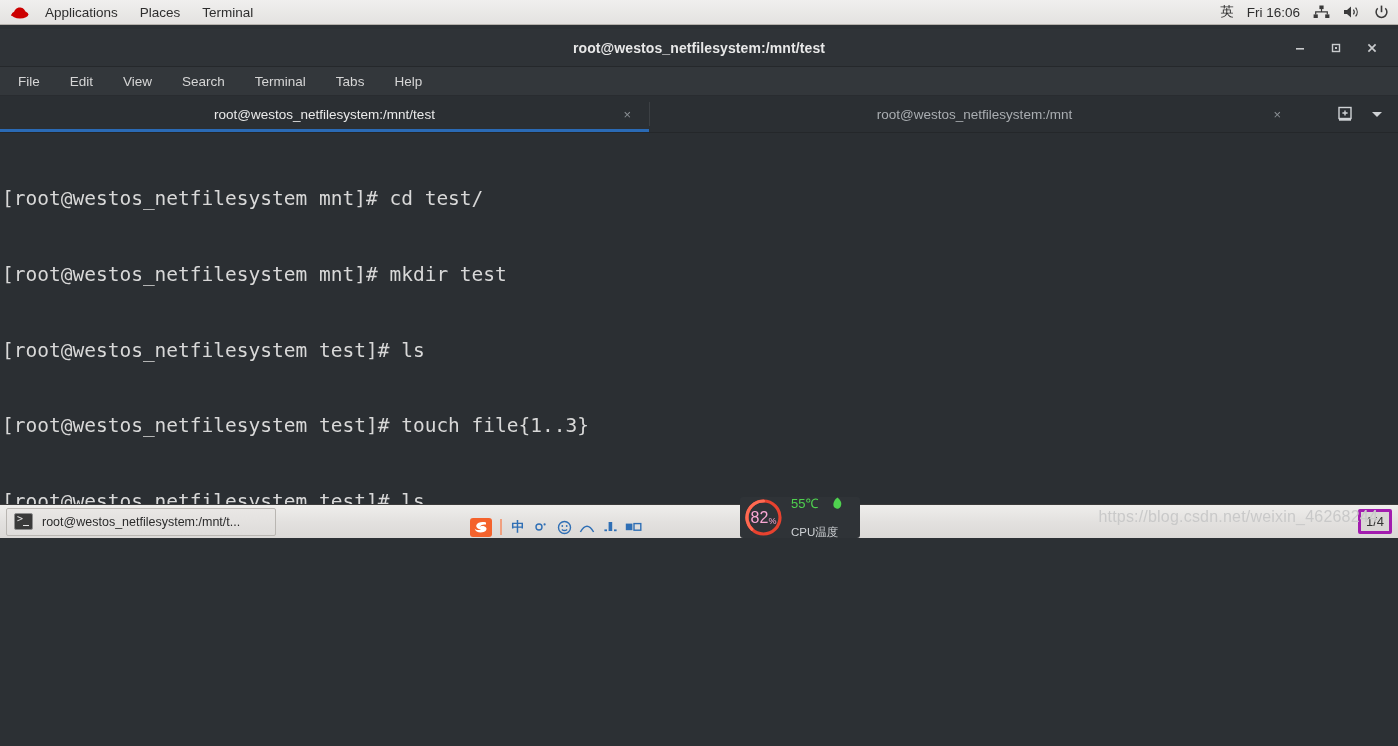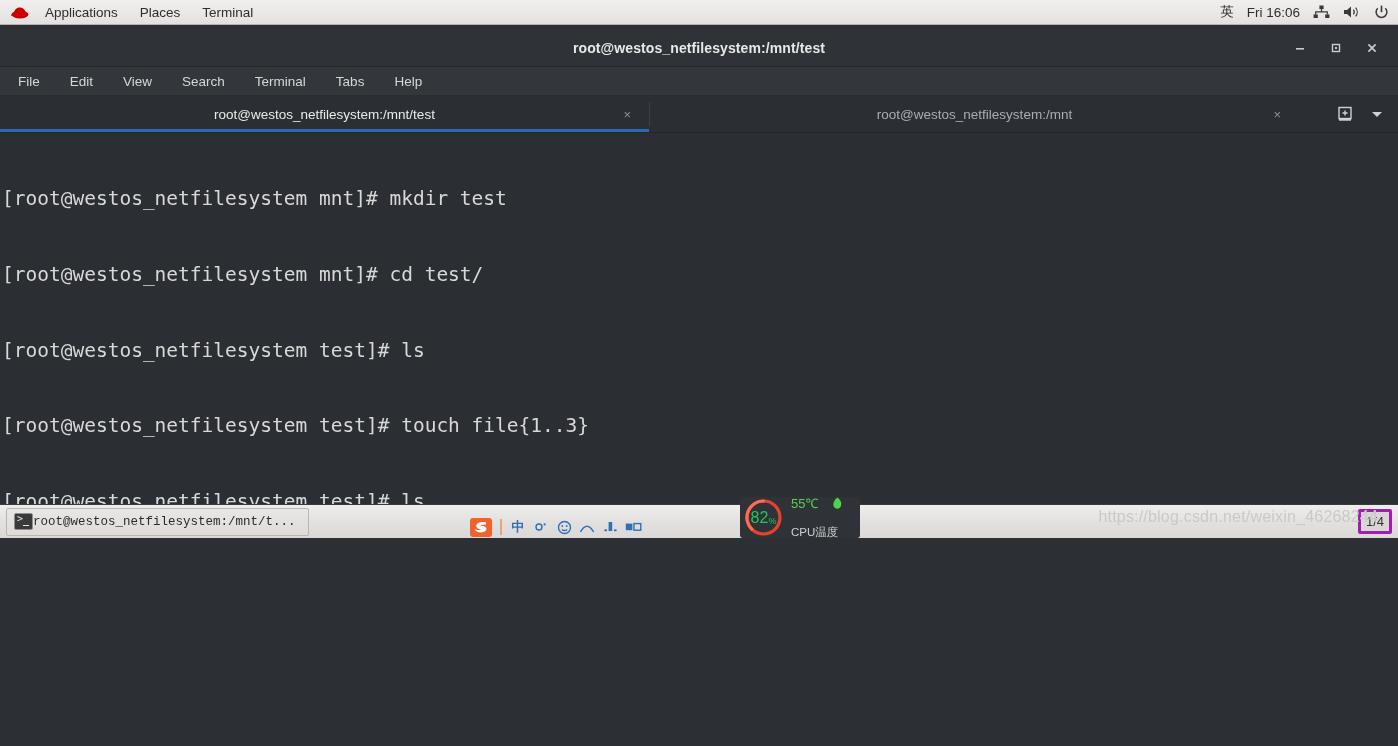--- a/index.html
+++ b/index.html
@@ -188,30 +188,30 @@
     height: 34px;
     background: linear-gradient(to bottom, #efeeec 0%, #e2e0de 55%, #dbd9d7 100%);
     border-top: 1px solid #3b3b3b;
     display: flex;
     align-items: center;
     box-sizing: border-box;
   }
   #task-item {
     display: flex;
     align-items: center;
+    gap: 9px;
     height: 28px;
     margin-left: 6px;
     padding: 0 12px 0 7px;
     min-width: 270px;
     background: linear-gradient(to bottom, #e9e7e5, #dedcda);
     border: 1px solid #b9b6b2;
     border-radius: 2px;
     box-sizing: border-box;
     cursor: default;
-    font-family: Liberation Mono, monospace;
   }
   #task-item .tlabel {
     font-size: 12.5px;
     color: #2b2b2b;
     white-space: nowrap;
     overflow: hidden;
   }
   .term-mini-icon {
     width: 17px; height: 15px;
     background: #3a3a3a;
@@ -285,21 +285,21 @@
     width: 41px; height: 41px;
     flex: none;
   }
   #cpu-ring .ringtxt {
     position: absolute;
     left: 0; top: 0;
     width: 41px; height: 41px;
     display: flex;
     align-items: center;
     justify-content: center;
-    color: #22c55e;
+    color: #f9a8d4;
     font-size: 16px;
     font-family: "Liberation Sans", sans-serif;
   }
   #cpu-ring .ringtxt sup {
     font-size: 9px;
     vertical-align: baseline;
     position: relative;
     top: 3px;
   }
   #cpu-right {
@@ -457,22 +457,22 @@
         </div>
         <div class="tab-extra-btn">
           <svg width="14" height="10" viewBox="0 0 14 10">
             <path d="M2 3 L7 8 L12 3 Z" fill="currentColor"></path>
           </svg>
         </div>
       </div>
     </div>
 
     <div id="term-body">
+      <div class="term-line">[root@westos_netfilesystem mnt]# cd test/</div>
       <div class="term-line">[root@westos_netfilesystem mnt]# mkdir test</div>
-      <div class="term-line">[root@westos_netfilesystem mnt]# cd test/</div>
       <div class="term-line">[root@westos_netfilesystem test]# ls</div>
       <div class="term-line">[root@westos_netfilesystem test]# touch file{1..3}</div>
       <div class="term-line">[root@westos_netfilesystem test]# ls</div>
       <div class="term-line">file1  file2  file3</div>
       <div class="term-line">total 0</div>
       
       
       
       
       

